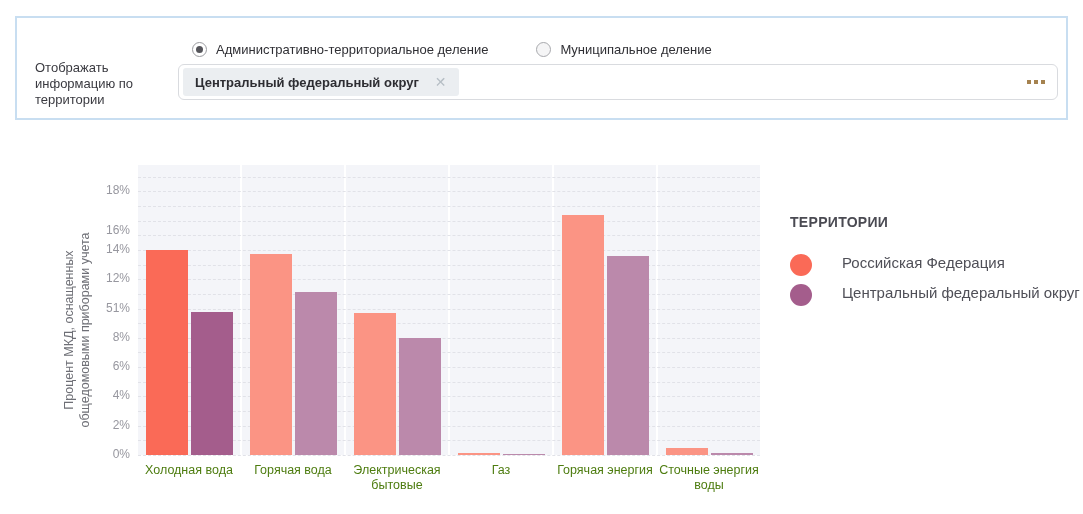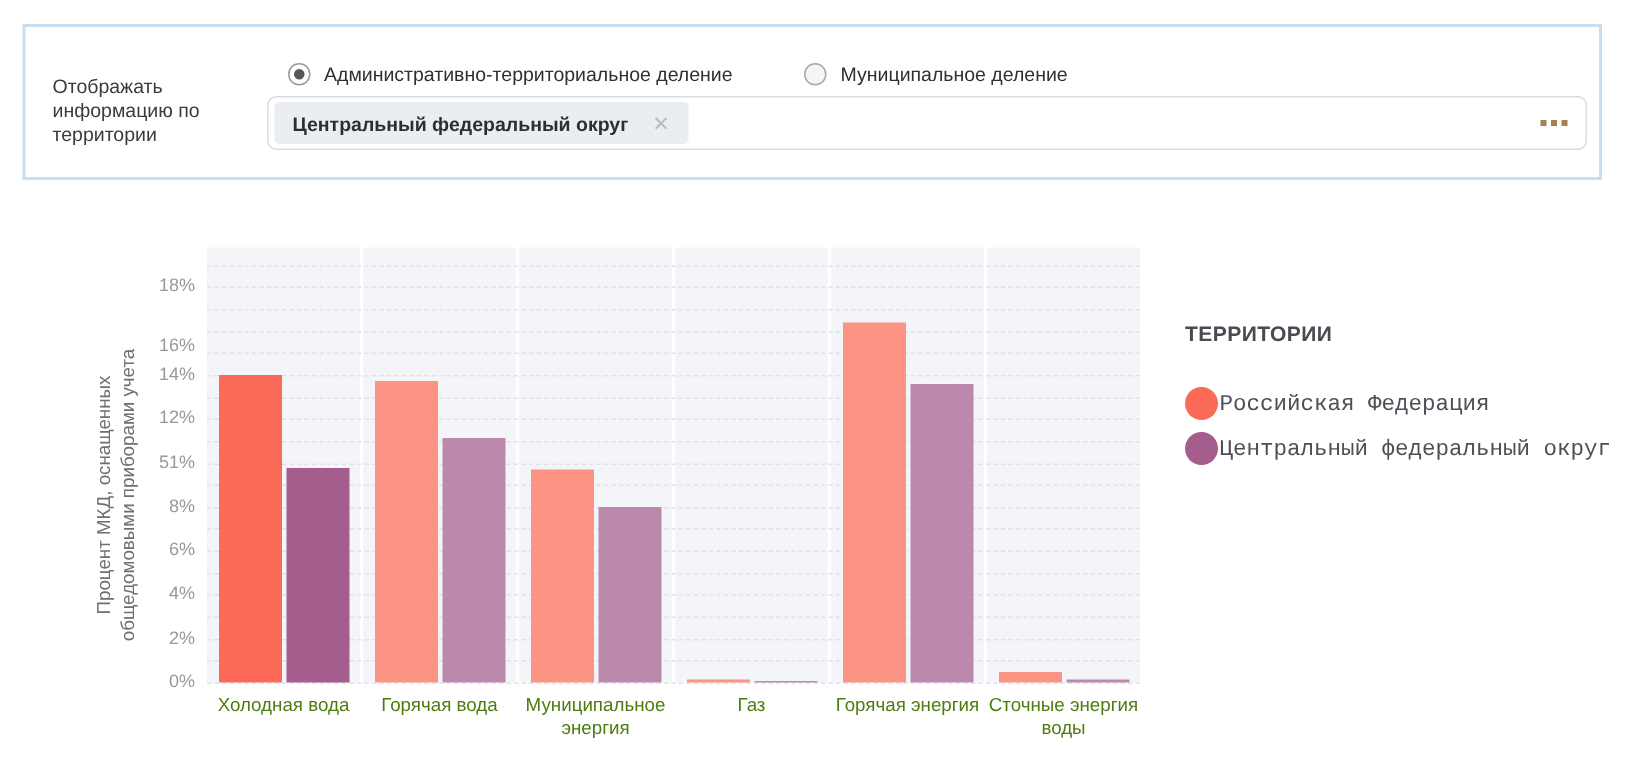--- a/index.html
+++ b/index.html
@@ -12,21 +12,21 @@
                   border:2px solid #c8def1; background:#fff; }
   .radio-row { position:absolute; left:175px; top:24px; display:flex; gap:48px; align-items:center; }
   .radio-item { display:flex; align-items:center; gap:9px; cursor:pointer; }
   .radio-circle { width:15px; height:15px; border-radius:50%; border:1px solid #a8a9ad;
                   background:#f5f5f6; position:relative; flex:0 0 auto; }
   .radio-item.selected .radio-circle { background:#fff; border-color:#9a9b9f; }
   .radio-item.selected .radio-circle::after { content:""; position:absolute; left:3px; top:3px;
                   width:7px; height:7px; border-radius:50%; background:#55555a; }
   .radio-label { font-size:13px; color:#2f2f34;text-align:center; }
 
-  .field-label { position:absolute; left:18px; top:32px; width:152px; font-size:13px;
+  .field-label { position:absolute; left:18px; top:42px; width:152px; font-size:13px;
                  line-height:16px; color:#3a3a40; }
 
   .territory-field { position:absolute; left:161px; top:46px; right:8px; height:36px;
                      background:#fff; border:1px solid #d9dbdf; border-radius:6px;
                      display:flex; align-items:center; padding:0 40px 0 4px; }
   .chip { display:inline-flex; align-items:center; gap:16px; height:28px; padding:0 12px;
           background:#ebeef1; border-radius:3px; }
   .chip-label { font-size:13px; font-weight:bold; color:#2d2d32; white-space:nowrap; }
   .chip-close { font-size:14px; color:#b6bec5; cursor:pointer; line-height:1; }
   .more-btn { position:absolute; right:12px; top:50%; transform:translateY(-50%);
@@ -46,21 +46,21 @@
   .gridlines { position:absolute; inset:0; z-index:1; pointer-events:none; }
   .gridline { position:absolute; left:0; right:0; height:0; border-top:1px dashed #e1e2e8; }
   .bar { width:42px; position:relative; z-index:2; }
   .x-labels { position:absolute; left:138px; top:463px; width:622px; display:flex; gap:2px; }
   .xlabel { flex:1 1 0; text-align:center; font-size:12.5px; line-height:15px; color:#4d7c0f; }
 
   
   .legend { position:absolute; left:790px; top:214px; width:290px; }
   .legend-title { font-size:14px; font-weight:bold; letter-spacing:.3px; color:#4a4a52; }
   .legend-items { margin-top:24px; display:flex; flex-direction:column; }
-  .legend-row { display:flex; align-items:center; gap:1px; height:30px; cursor:pointer;font-family:Liberation Mono, monospace; }
+  .legend-row { display:flex; gap:30px; height:30px; cursor:pointer; }
   .legend-dot { width:22px; height:22px; border-radius:50%; flex:0 0 auto; }
   .legend-label { font-size:15px; color:#4f4f57; }
 </style>
 </head>
 <body>
 
 <div class="stage">
 
   <div class="filter-panel">
     <div class="radio-row">
@@ -149,21 +149,21 @@
           <div class="gridline" style="top: 70.303px;"></div>
           <div class="gridline" style="top: 55.6566px;"></div>
           <div class="gridline" style="top: 41.0101px;"></div>
           <div class="gridline" style="top: 26.3636px;"></div>
           <div class="gridline" style="top: 11.7172px;"></div>
         </div>
     </div>
     <div class="x-labels">
         <div class="xlabel">Холодная вода</div>
         <div class="xlabel">Горячая вода</div>
-        <div class="xlabel">Муниципальное энергия</div>
+        <div class="xlabel">Электрическая бытовые</div>
         <div class="xlabel">Газ</div>
         <div class="xlabel">Горячая энергия</div>
         <div class="xlabel">Сточные энергия воды</div>
       </div>
   </div>
 
   <div class="legend">
     <div class="legend-title">ТЕРРИТОРИИ</div>
     <div class="legend-items">
         <div class="legend-row">

